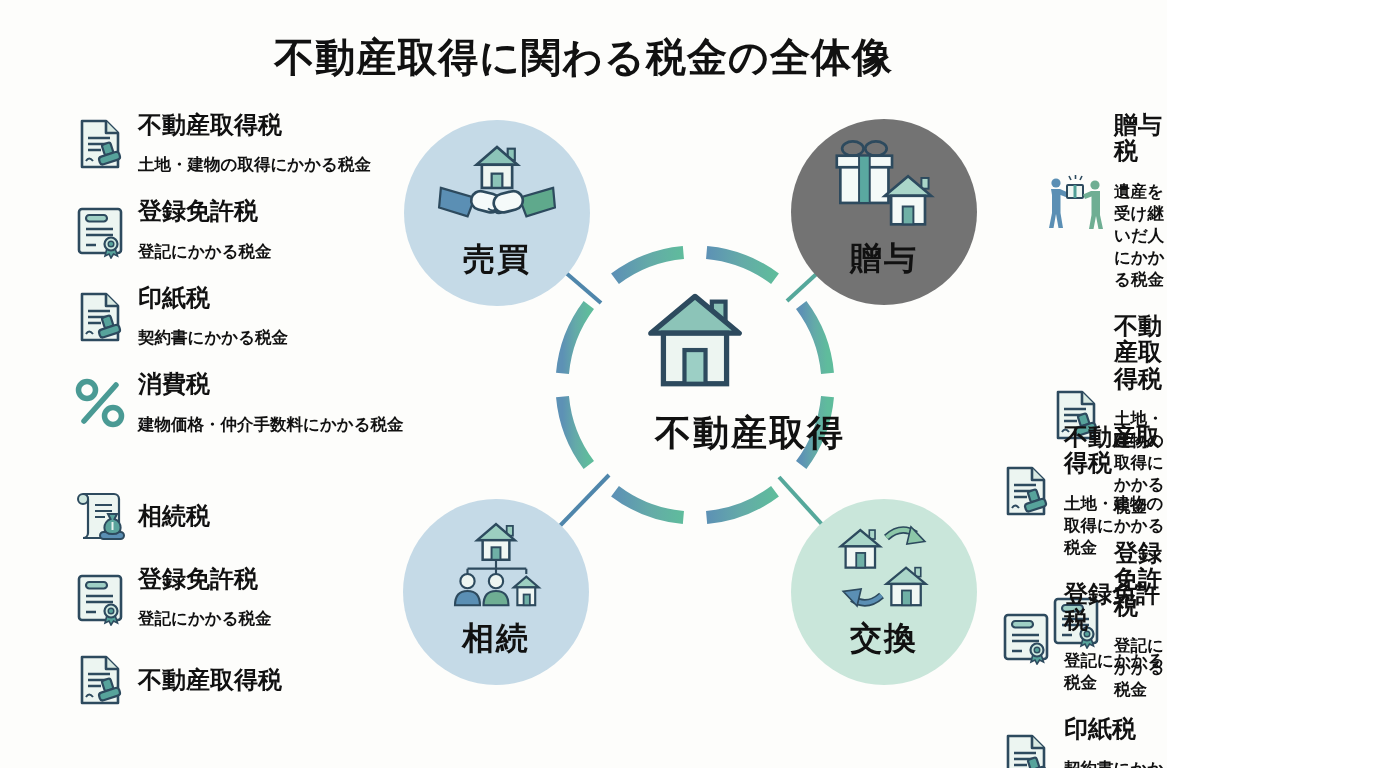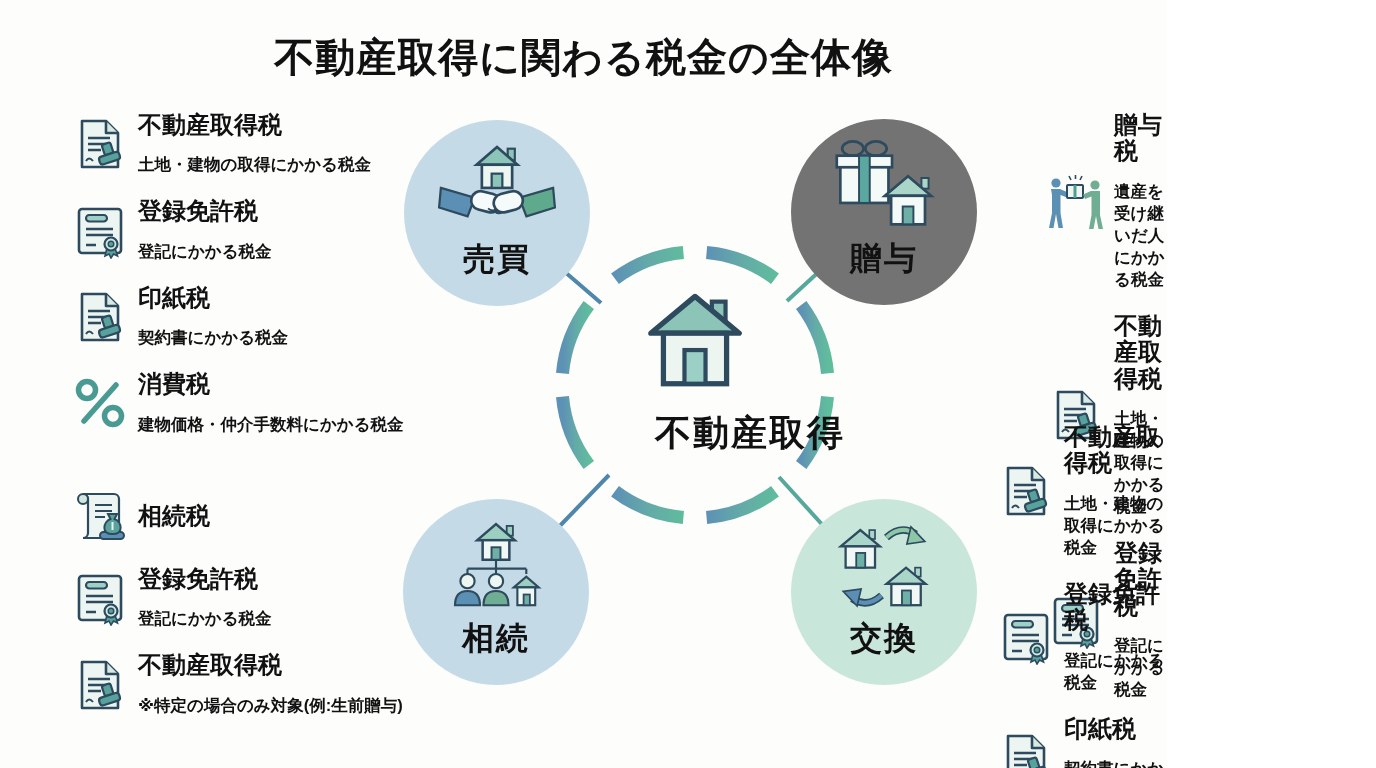--- a/index.html
+++ b/index.html
@@ -304,21 +304,20 @@
           <div class="t">登録免許税</div>
       <div class="d">登記にかかる税金</div>
         </div>
     </div>
     <div class="item">
       <svg class="ic">
           <use href="#ic-doc"></use>
         </svg>
       <div class="txt">
           <div class="t">不動産取得税</div>
-      <div class="d">※特定の場合のみ対象(例:生前贈与)</div>
         </div>
     </div>
   </div>
 
   <div class="group" id="g-exchange">
     <div class="item">
       <svg class="ic">
           <use href="#ic-doc"></use>
         </svg>
       <div class="txt">

